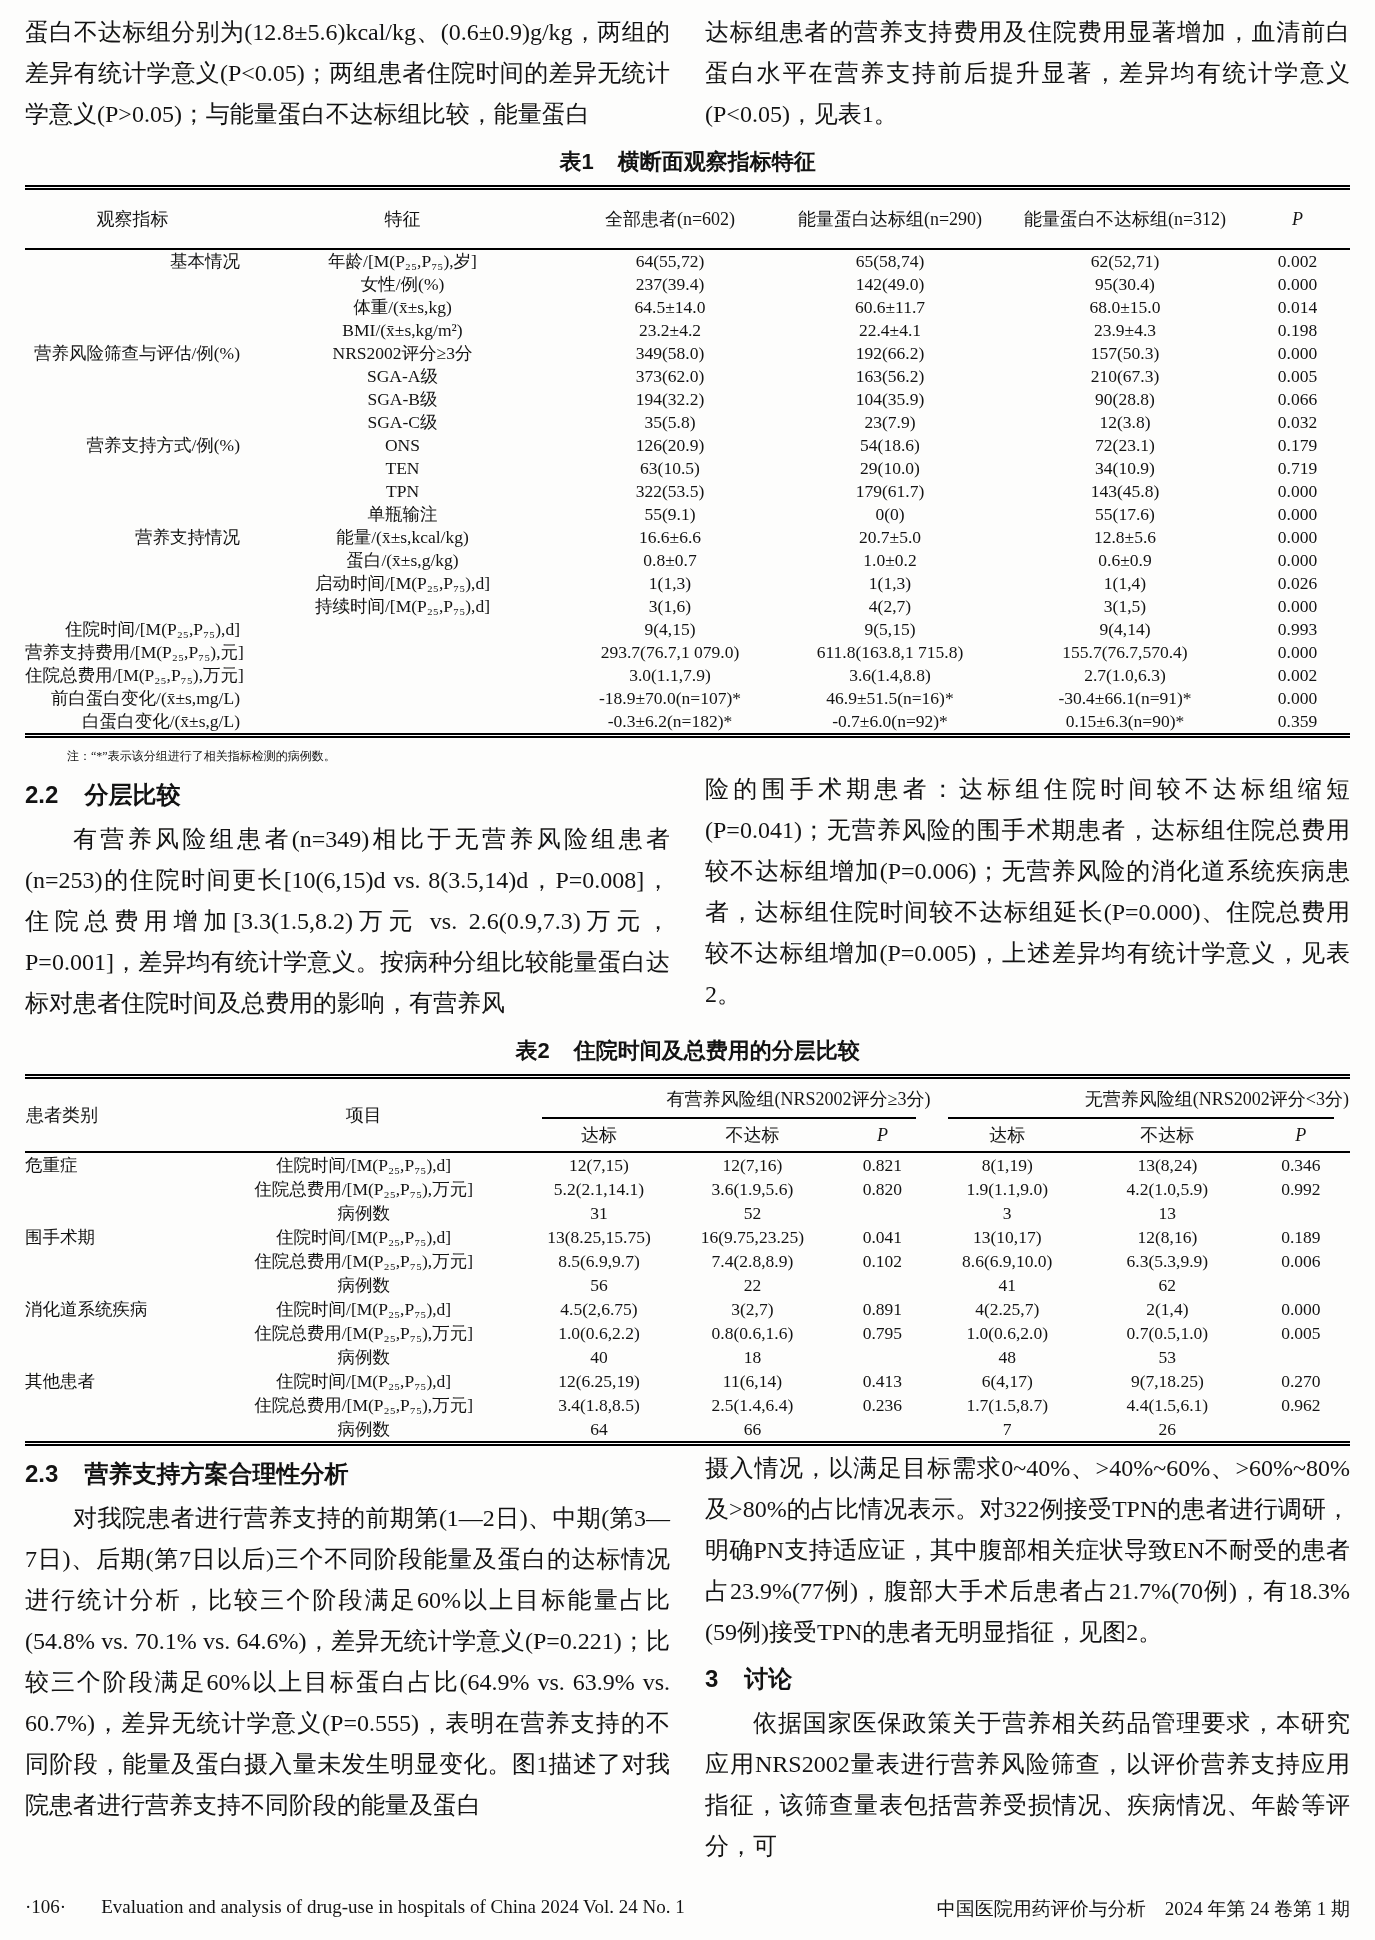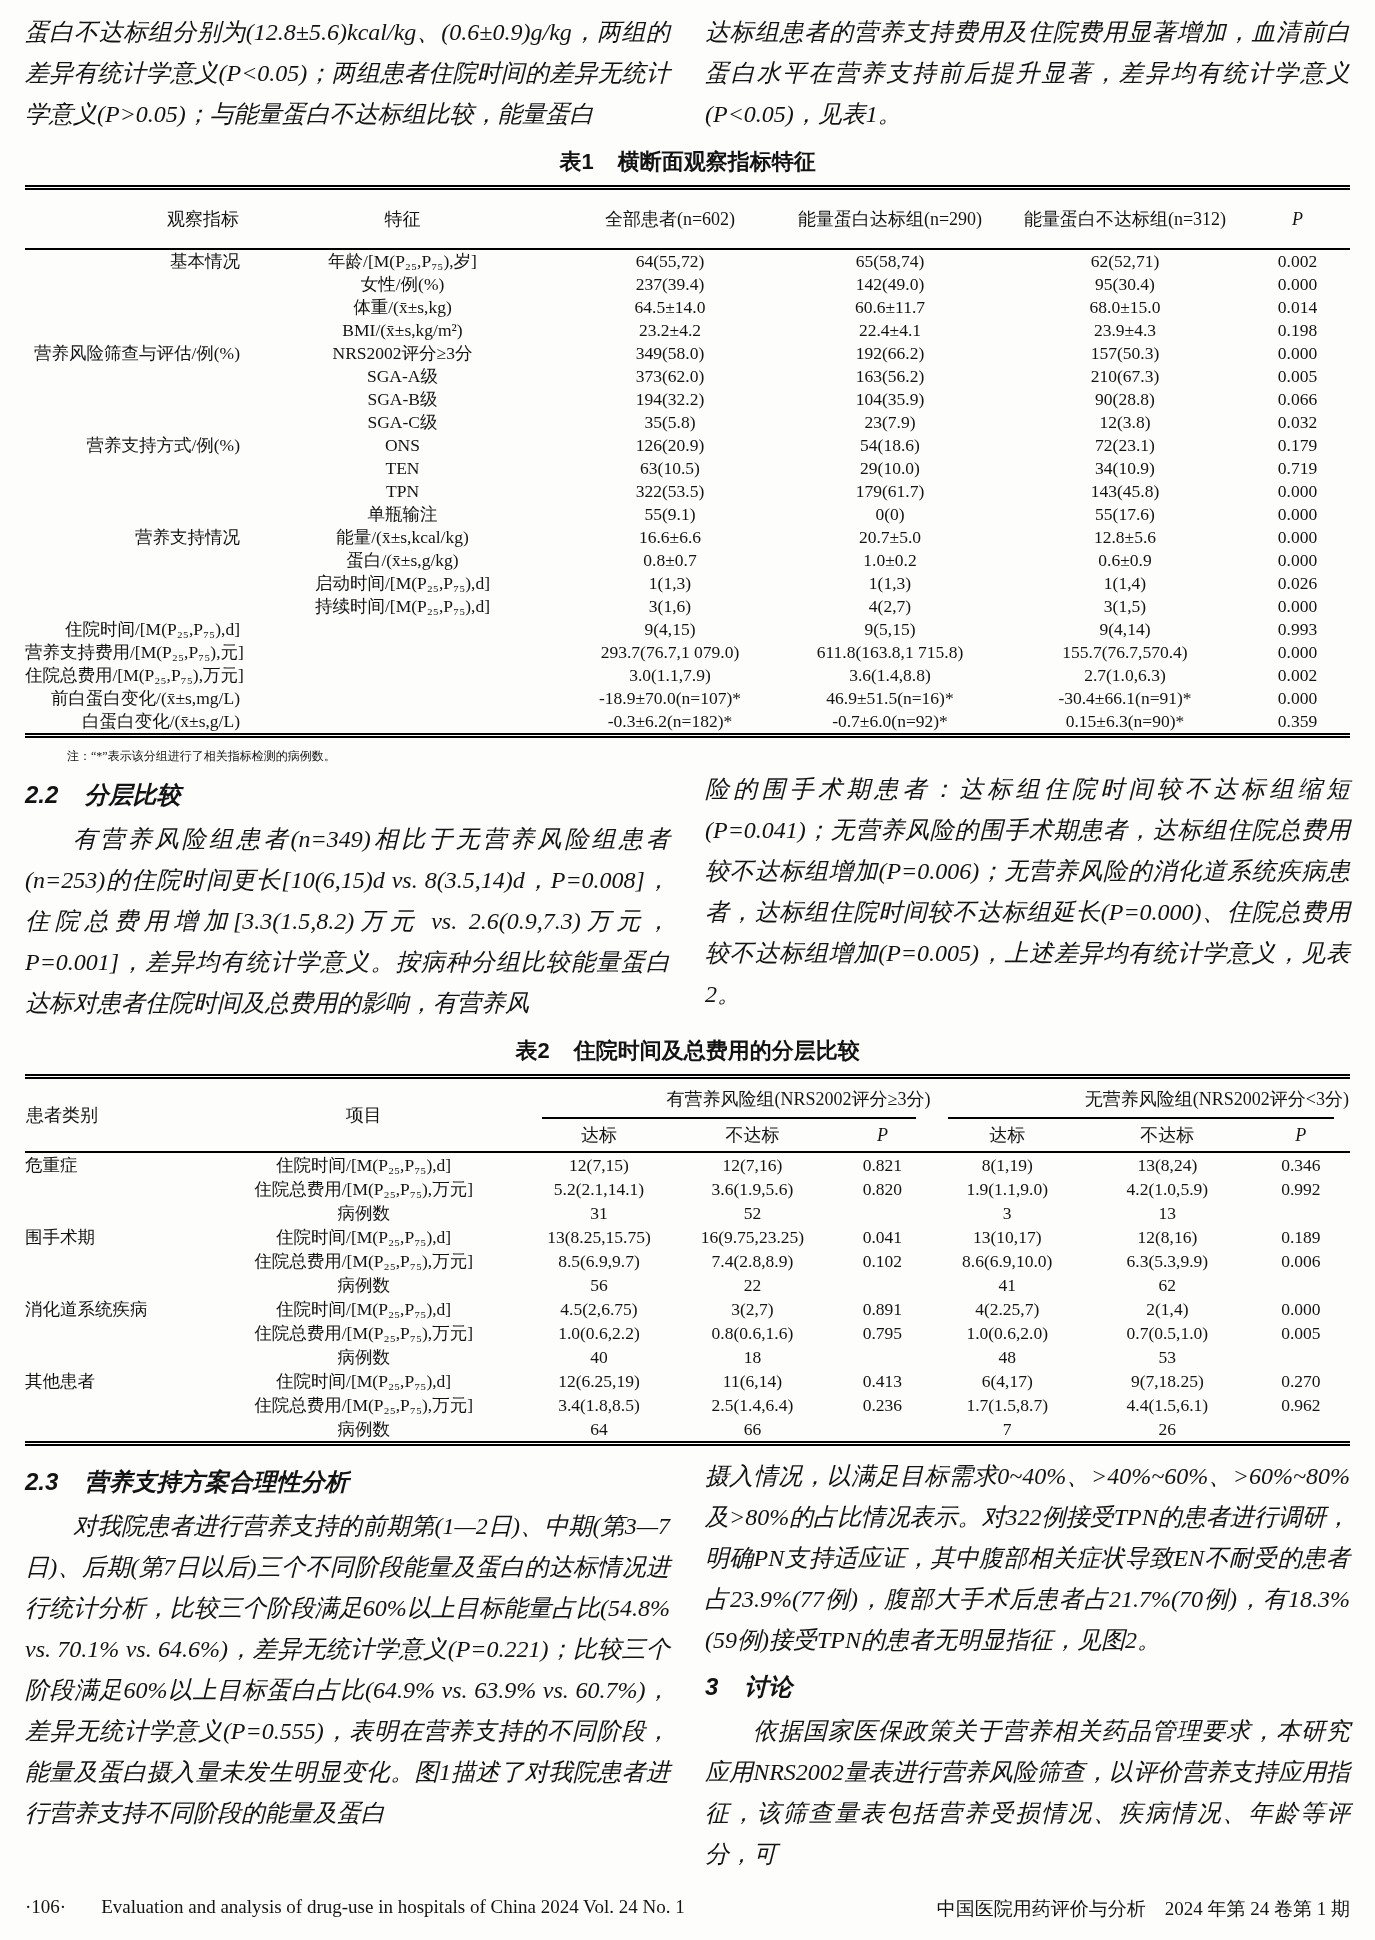--- a/index.html
+++ b/index.html
@@ -1,46 +1,46 @@
 <!DOCTYPE html>
 <html><head>
 <meta charset="utf-8">
 <style>
   html,body{margin:0;padding:0;background:#e8e8e8;}
   .page{position:relative;width:1375px;height:1940px;background:#fdfdfc;color:#131313;
         font-family:"Liberation Serif",serif;box-sizing:border-box;padding:12px 25px 0 25px;overflow:hidden;}
-  .twocol{display:flex;justify-content:space-between;font-style:italic;}
+  .twocol{display:flex;justify-content:space-between;}
   .col{width:645px;font-size:24px;line-height:41px;text-align:justify;}
   .para{margin:0;}
   .indent{text-indent:2em;}
   .sec-heading{font-family:"Liberation Sans",sans-serif;font-weight:bold;font-size:24px;line-height:40px;margin:6px 0 4px 0;text-align:left;text-indent:0;}
   .sec-heading .num{margin-right:26px;}
   .tbl-title{font-family:"Liberation Sans",sans-serif;font-weight:bold;font-size:22px;text-align:center;margin:12px 0 8px 0;}
   .tbl-title .tno{margin-right:24px;}
   table{border-collapse:collapse;width:100%;table-layout:fixed;font-size:17.5px;}
   #t1,#t2{border-top:5px double #000;border-bottom:5px double #000;}
   th{font-weight:normal;}
   #t1 thead th{border-bottom:2px solid #000;height:56px;font-size:18px;text-align:center;vertical-align:middle;white-space:nowrap;}
-  #t1 thead th.c0{text-align:right;}
+  #t1 thead th.c0{text-align:center;}
   #t1 td{height:23px;line-height:23px;padding:0;text-align:center;white-space:nowrap;overflow:visible;}
   #t1 td.c0{text-align:right;}
   #t2 thead tr.grow th{height:38px;vertical-align:middle;font-size:18px;white-space:nowrap;}
   #t2 thead tr.srow th{height:30px;vertical-align:middle;font-size:18px;border-bottom:2px solid #000;}
   #t2 thead th.cat{text-align:left;border-bottom:2px solid #000;}
   #t2 thead th.item{text-align:center;border-bottom:2px solid #000;}
   #t2 th.grp{position:relative;text-align:right;}
   #t2 th.grp::after{content:"";position:absolute;left:16px;right:16px;bottom:0;border-bottom:2px solid #000;}
   #t2 td{height:24px;line-height:24px;padding:0;text-align:center;white-space:nowrap;overflow:visible;}
   #t2 td.c0{text-align:left;}
   .italic{font-style:italic;font-family:"Liberation Serif",serif;}
   .note{font-size:12px;margin:10px 0 4px 0;padding-left:42px;}
   .footer{position:absolute;left:25px;right:25px;bottom:18px;display:flex;justify-content:space-between;font-size:19px;}
   .footer .fl{display:flex;gap:35px;}
   .sec22{margin-top:4px;gap:27px;}
-  .sec23{margin-top:10px;}
+  .sec23{margin-top:2px;}
 </style>
 </head>
 <body>
 
 <div class="page">
 
   <div class="twocol">
     <div class="col">
       <p class="para">蛋白不达标组分别为(12.8±5.6)kcal/kg、(0.6±0.9)g/kg，两组的差异有统计学意义(P&lt;0.05)；两组患者住院时间的差异无统计学意义(P&gt;0.05)；与能量蛋白不达标组比较，能量蛋白</p>
     </div>

